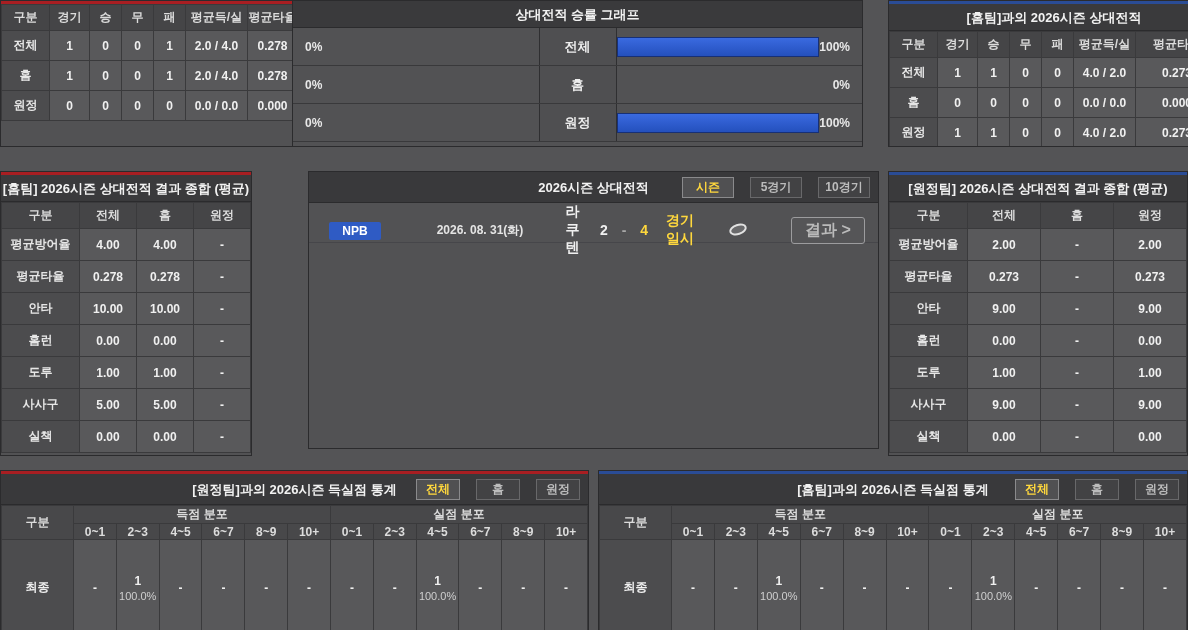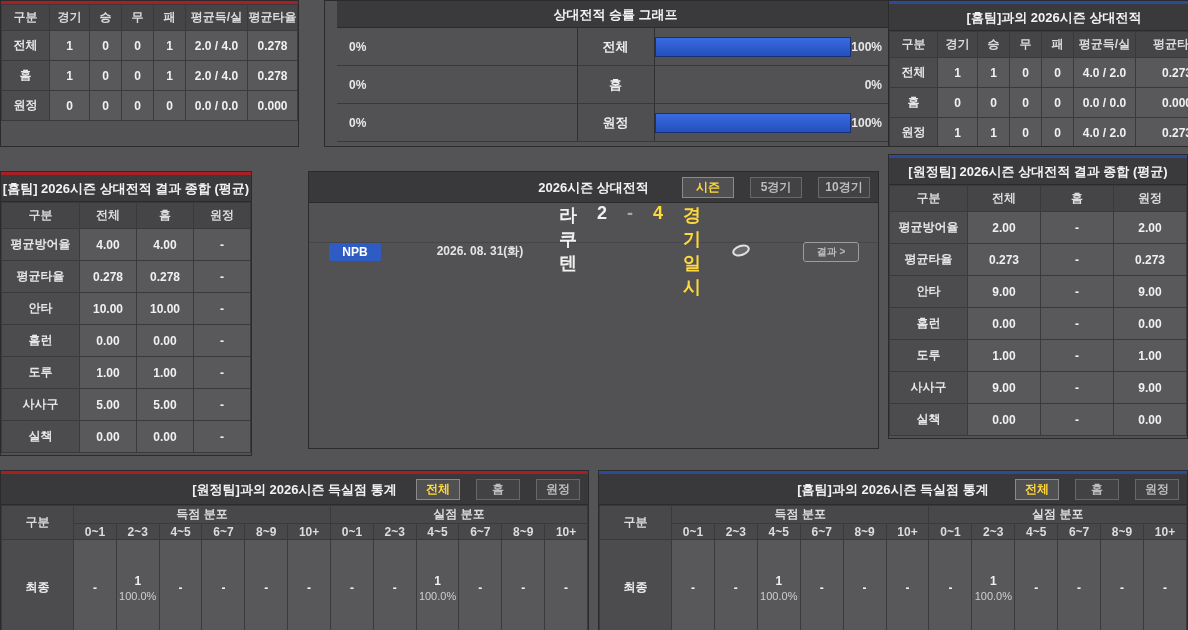--- a/index.html
+++ b/index.html
@@ -41,45 +41,45 @@
   .ctabs { position:absolute; right:8px; top:5px; display:flex; gap:16px; z-index:2; }
   .ctab { min-width:52px; height:21px; line-height:19px; text-align:center; font-size:12px; font-weight:bold;
           background:#424244; border:1px solid #68686a; color:#bcbcbc; cursor:pointer; }
   .ctab.active { color:#ffd83d; background:#505052; border-color:#8a8a8c; }
   .gamegrid { display:grid; grid-template-columns:92px 158px 1fr 80px 100px; align-items:center; text-align:center; }
   .ghead { height:30px; background:#3f3f41; border-bottom:1px solid #2b2b2d; color:#d8d8d8; font-size:12px; font-weight:bold; }
   .grow-game { height:40px; border-bottom:1px solid #46464a; }
   .badge { display:inline-block; background:#2f5bc4; color:#ffffff; font-weight:bold; font-size:12px;
            padding:2px 13px; border-radius:2px; }
   .gdate { color:#e4e4e4; font-size:12px; font-weight:bold; }
-  .matchup { display:flex; justify-content:center; align-items:flex-start; gap:20px; font-size:18px; font-weight:bold; }
+  .matchup { display:flex; justify-content:center; align-items:center; gap:14px; font-size:14px; font-weight:bold; }
   .team-home,.score-home { color:#f0f0f0; } .dash { color:#a8a8a8; }
   .score-away,.team-away { color:#ffd83d; }
   .stadium-icon { display:inline-block; width:18px; height:11px; border:2px solid #e2e2e2;
                   border-radius:50%; transform:rotate(-18deg); background:#6a6a6c; cursor:pointer; }
   .result-btn { display:inline-block; padding:2px 13px; border:1px solid #9c9c9e; border-radius:3px;
-                color:#bababa; font-size:10px; font-weight:bold; background:#555557; cursor:pointer; }
+                color:#bababa; font-size:16px; font-weight:bold; background:#555557; cursor:pointer; }
 
   
   table.dist { width:100%; border-collapse:collapse; table-layout:fixed; }
   table.dist th { background:#48484a; color:#dcdcdc; font-size:12px; font-weight:bold;
                   height:16px; border:1px solid #3a3a3c; text-align:center;margin-top:20px; }
   table.dist td { background:#58585a; color:#f0f0f0; font-size:12px; font-weight:bold;
                   height:96px; border:1px solid #3a3a3c; text-align:center; vertical-align:middle; }
   table.dist td.lbl { background:#4c4c4e; }
   .cellp { font-size:11px; font-weight:normal; color:#cfcfcf; margin-top:2px; }
   .cellp:empty { display:none; }
 
   
   .p-tl { left:0;   top:0;   width:299px; height:147px; }
-  .p-tm { left:324px; top:0; width:571px; height:147px;padding-left:12px; }
+  .p-tm { left:292px; top:0; width:571px; height:147px; }
   .p-tr { left:888px; top:0; width:332px; height:147px; }
   .p-ml { left:0;   top:171px; width:252px; height:285px; }
   .p-mc { left:308px; top:171px; width:571px; height:278px; }
-  .p-mr { left:888px; top:154px; width:300px; height:285px; }
+  .p-mr { left:888px; top:171px; width:300px; height:285px; }
   .p-bl { left:0;   top:470px; width:589px; height:175px; }
   .p-br { left:598px; top:470px; width:590px; height:175px; }
 </style>
 </head>
 <body>
 
 <div id="app">
 
   <section class="panel p-tl">
     <div class="accent red"></div>

